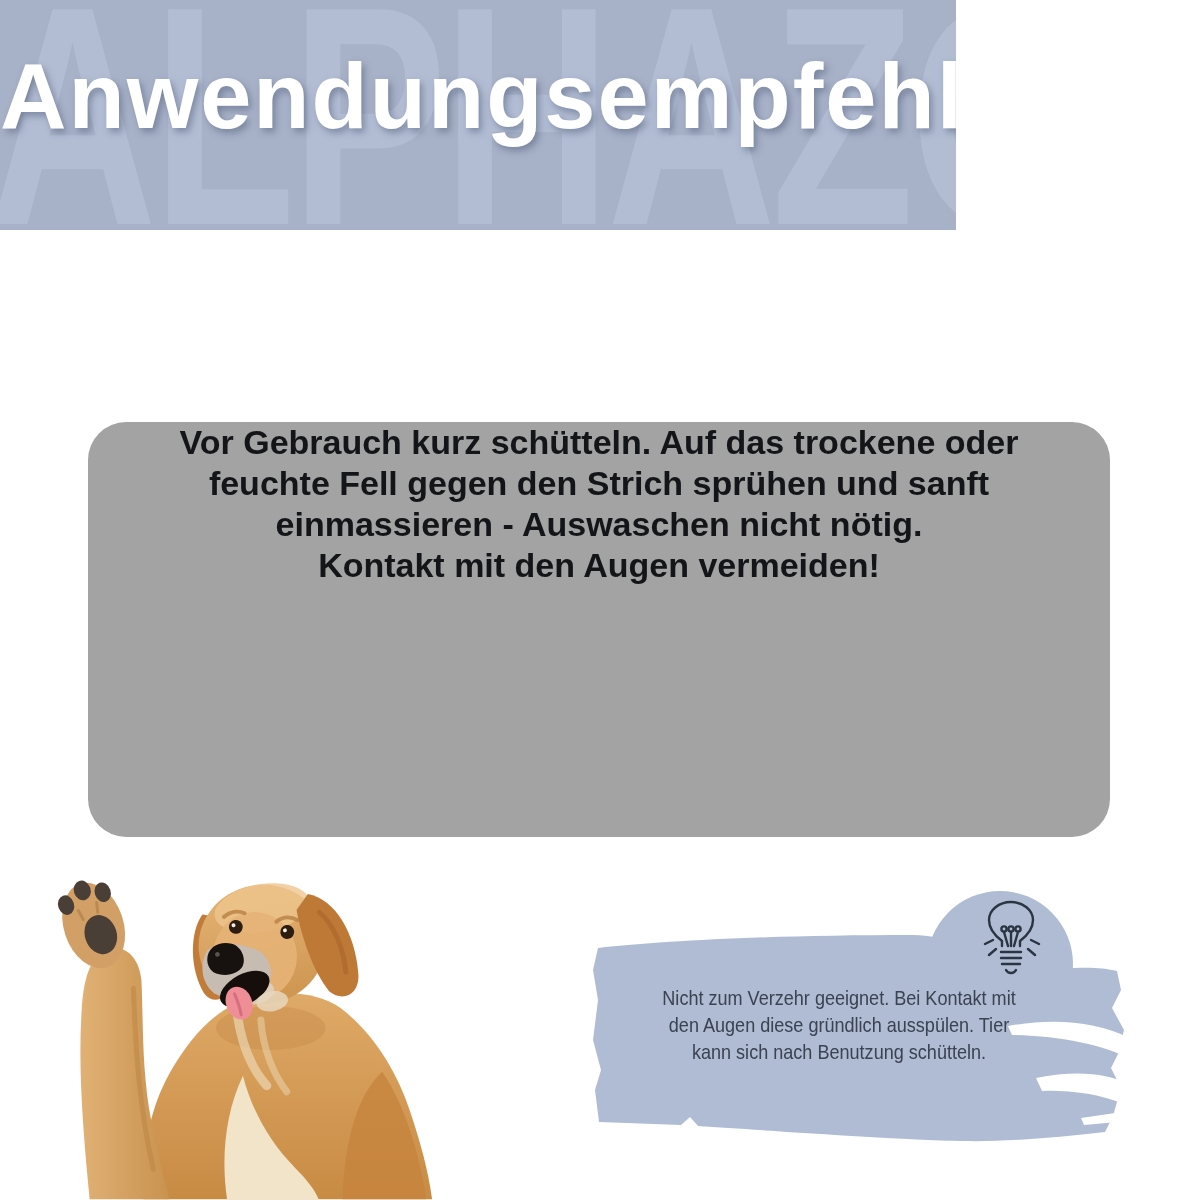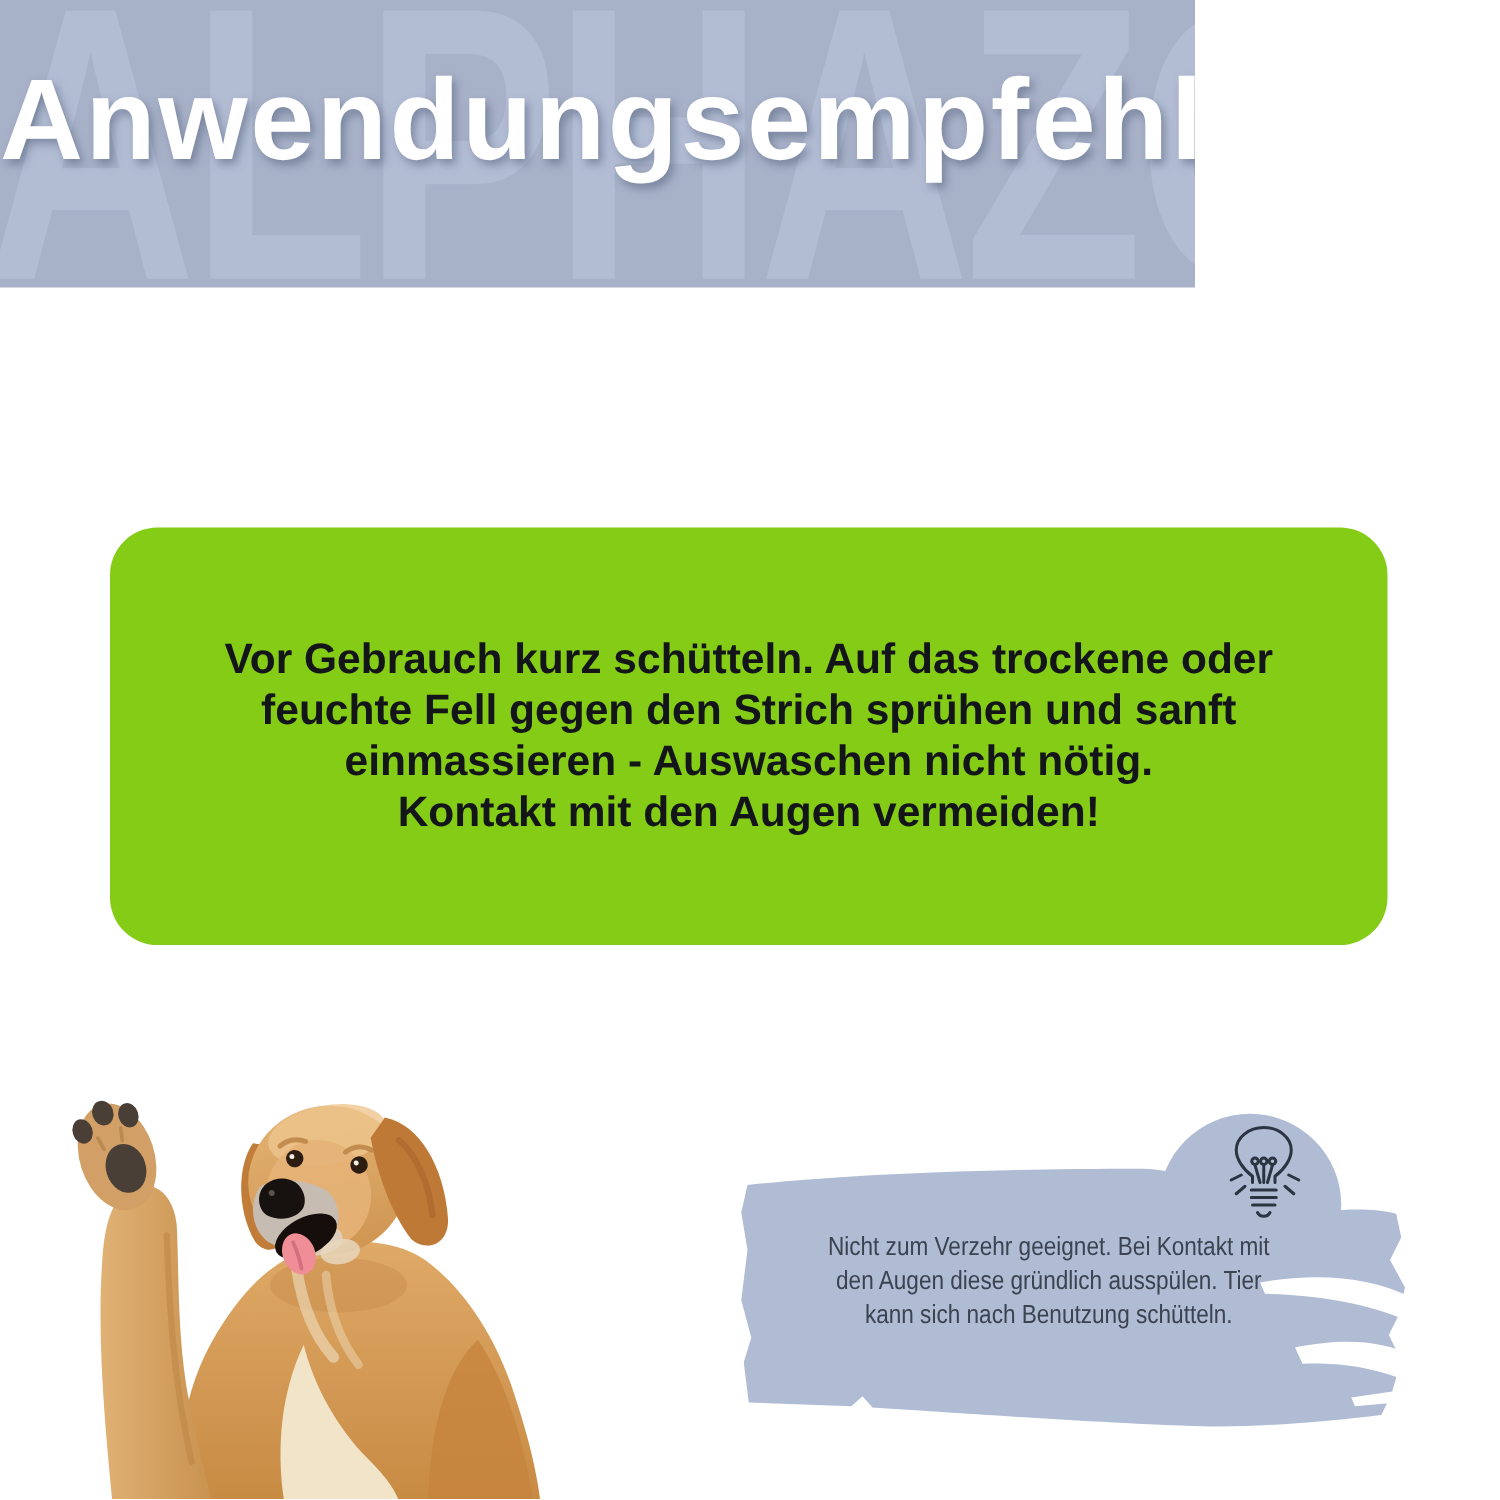--- a/index.html
+++ b/index.html
@@ -20,23 +20,23 @@
     user-select:none;
   }
   .title{
     position:absolute;top:50px;left:0;width:100%;
     text-align:center;font-weight:700;font-size:92px;line-height:1;
     letter-spacing:2px;color:#ffffff;
     text-shadow:3px 4px 7px rgba(84,96,124,0.55);
   }
   
   .card{
-    position:absolute;left:88px;top:422px;width:1022px;height:334px;
-    background:#84cc16;border-radius:38px;
-    display:flex;align-items:center;justify-content:center;
+    position:absolute;left:88px;top:422px;width:1022px;height:415px;
+    background:#a3a3a3;border-radius:38px;
+    display:flex;justify-content:center;
   }
   .card-text{
     font-weight:700;font-size:34px;line-height:41px;
     color:#141519;text-align:center;white-space:pre-line;
   }
   
   .notice{position:absolute;left:584px;top:878px;width:545px;height:300px;}
   .notice svg.brush{position:absolute;left:0;top:0;}
   .notice-text{
     position:absolute;left:15px;top:106px;width:480px;

